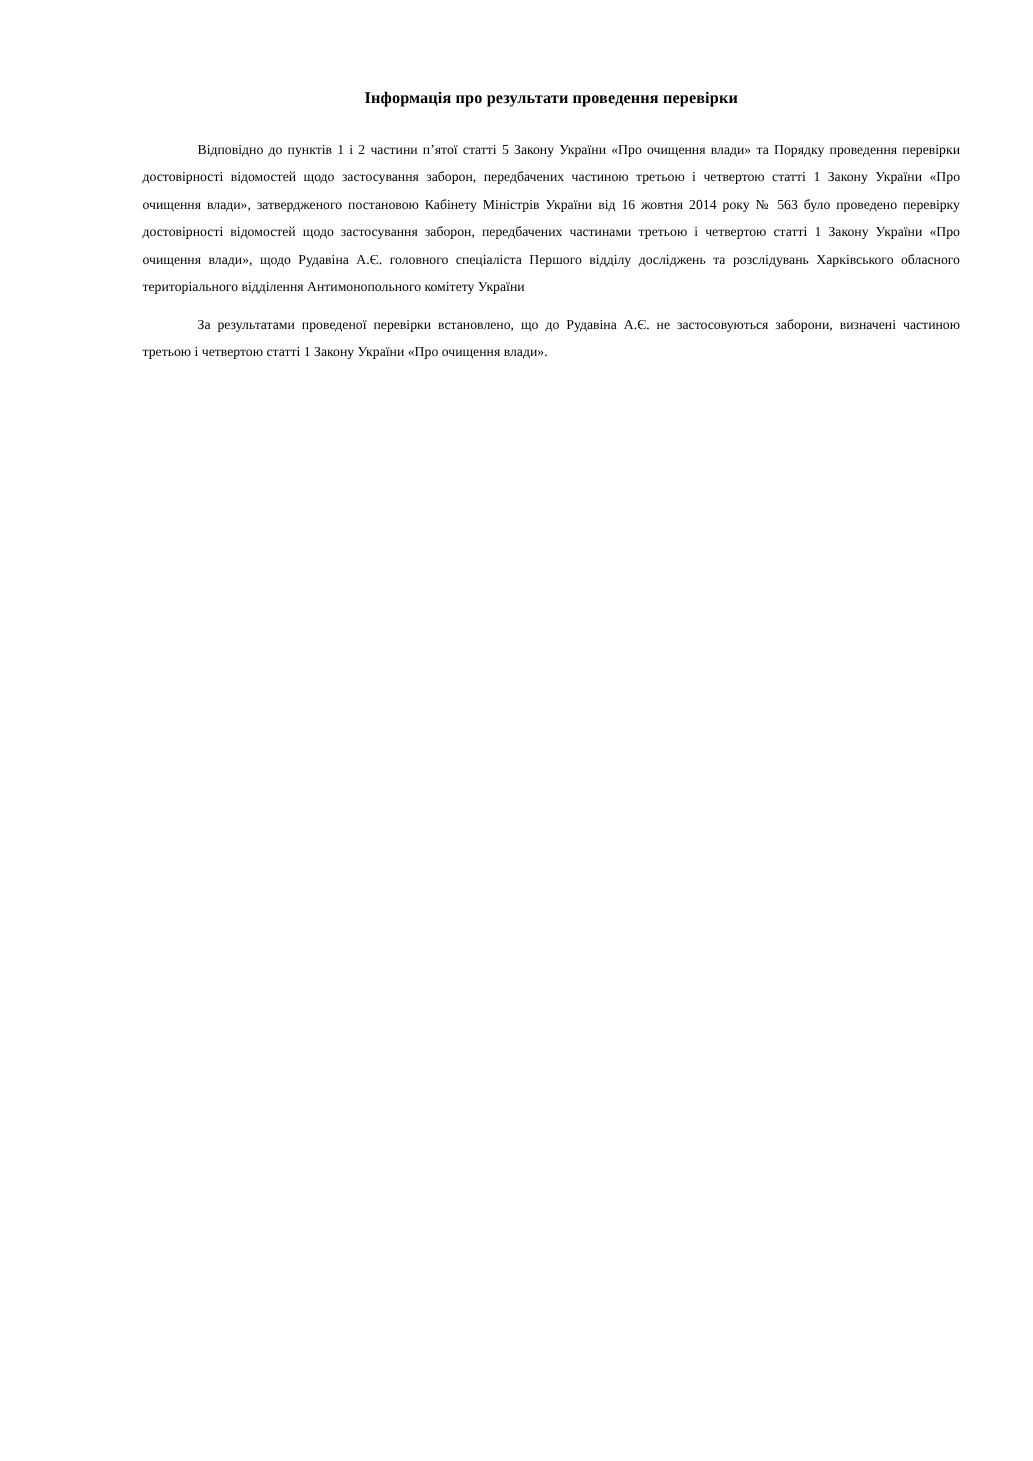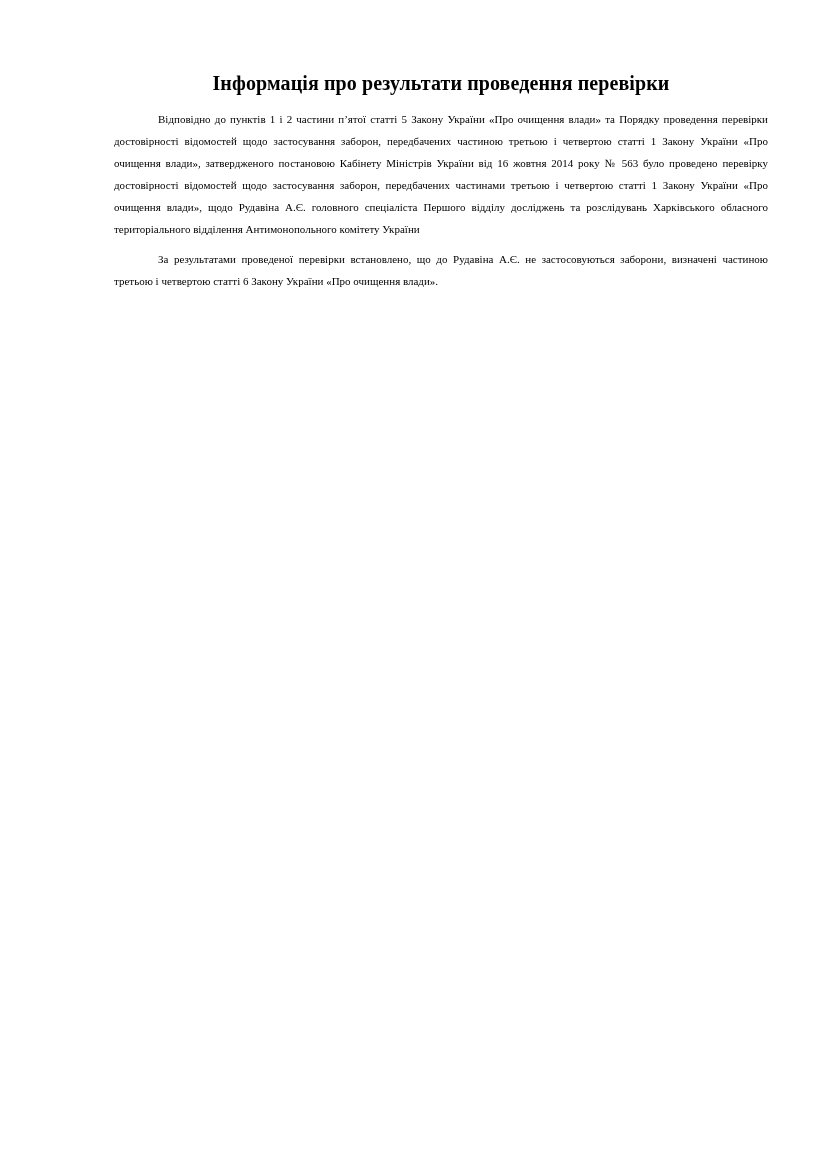--- a/index.html
+++ b/index.html
@@ -21,24 +21,24 @@
     background: #ffffff;
     box-sizing: border-box;
   }
   .content {
     position: absolute;
     left: 114px;
     top: 70px;
     width: 654px;
   }
   .doc-title {
-    font-size: 20px;
+    font-size: 13px;
     font-weight: bold;
     text-align: center;
-    margin: 0 0 12px 0;
+    margin: 0 0 22px 0;
     line-height: 1.3;
     letter-spacing: 0.1px;
   }
   .doc-paragraph {
     font-size: 11px;
     text-align: justify;
     text-justify: inter-word;
     line-height: 2.0;
     margin: 0 0 2px 0;
     text-indent: 44px;
@@ -48,15 +48,15 @@
     margin-top: 8px;
   }
 </style>
 </head>
 <body>
 
 <div class="page">
   <div class="content">
     <h1 class="doc-title">Інформація про результати проведення перевірки</h1>
     <p class="doc-paragraph first">Відповідно до пунктів 1 і 2 частини п’ятої статті 5 Закону України «Про очищення влади» та Порядку проведення перевірки достовірності відомостей щодо застосування заборон, передбачених частиною третьою і четвертою статті 1 Закону України «Про очищення влади», затвердженого постановою Кабінету Міністрів України від 16 жовтня 2014 року № 563 було проведено перевірку достовірності відомостей щодо застосування заборон, передбачених частинами третьою і четвертою статті 1 Закону України «Про очищення влади», щодо Рудавіна А.Є. головного спеціаліста Першого відділу досліджень та розслідувань Харківського обласного територіального відділення Антимонопольного комітету України</p>
-    <p class="doc-paragraph second">За результатами проведеної перевірки встановлено, що до Рудавіна А.Є. не застосовуються заборони, визначені частиною третьою і четвертою статті 6 Закону України «Про очищення влади».</p>
+    <p class="doc-paragraph second">За результатами проведеної перевірки встановлено, що до Рудавіна А.Є. не застосовуються заборони, визначені частиною третьою і четвертою статті 1 Закону України «Про очищення влади».</p>
   </div>
 </div>
 
 </body></html>

